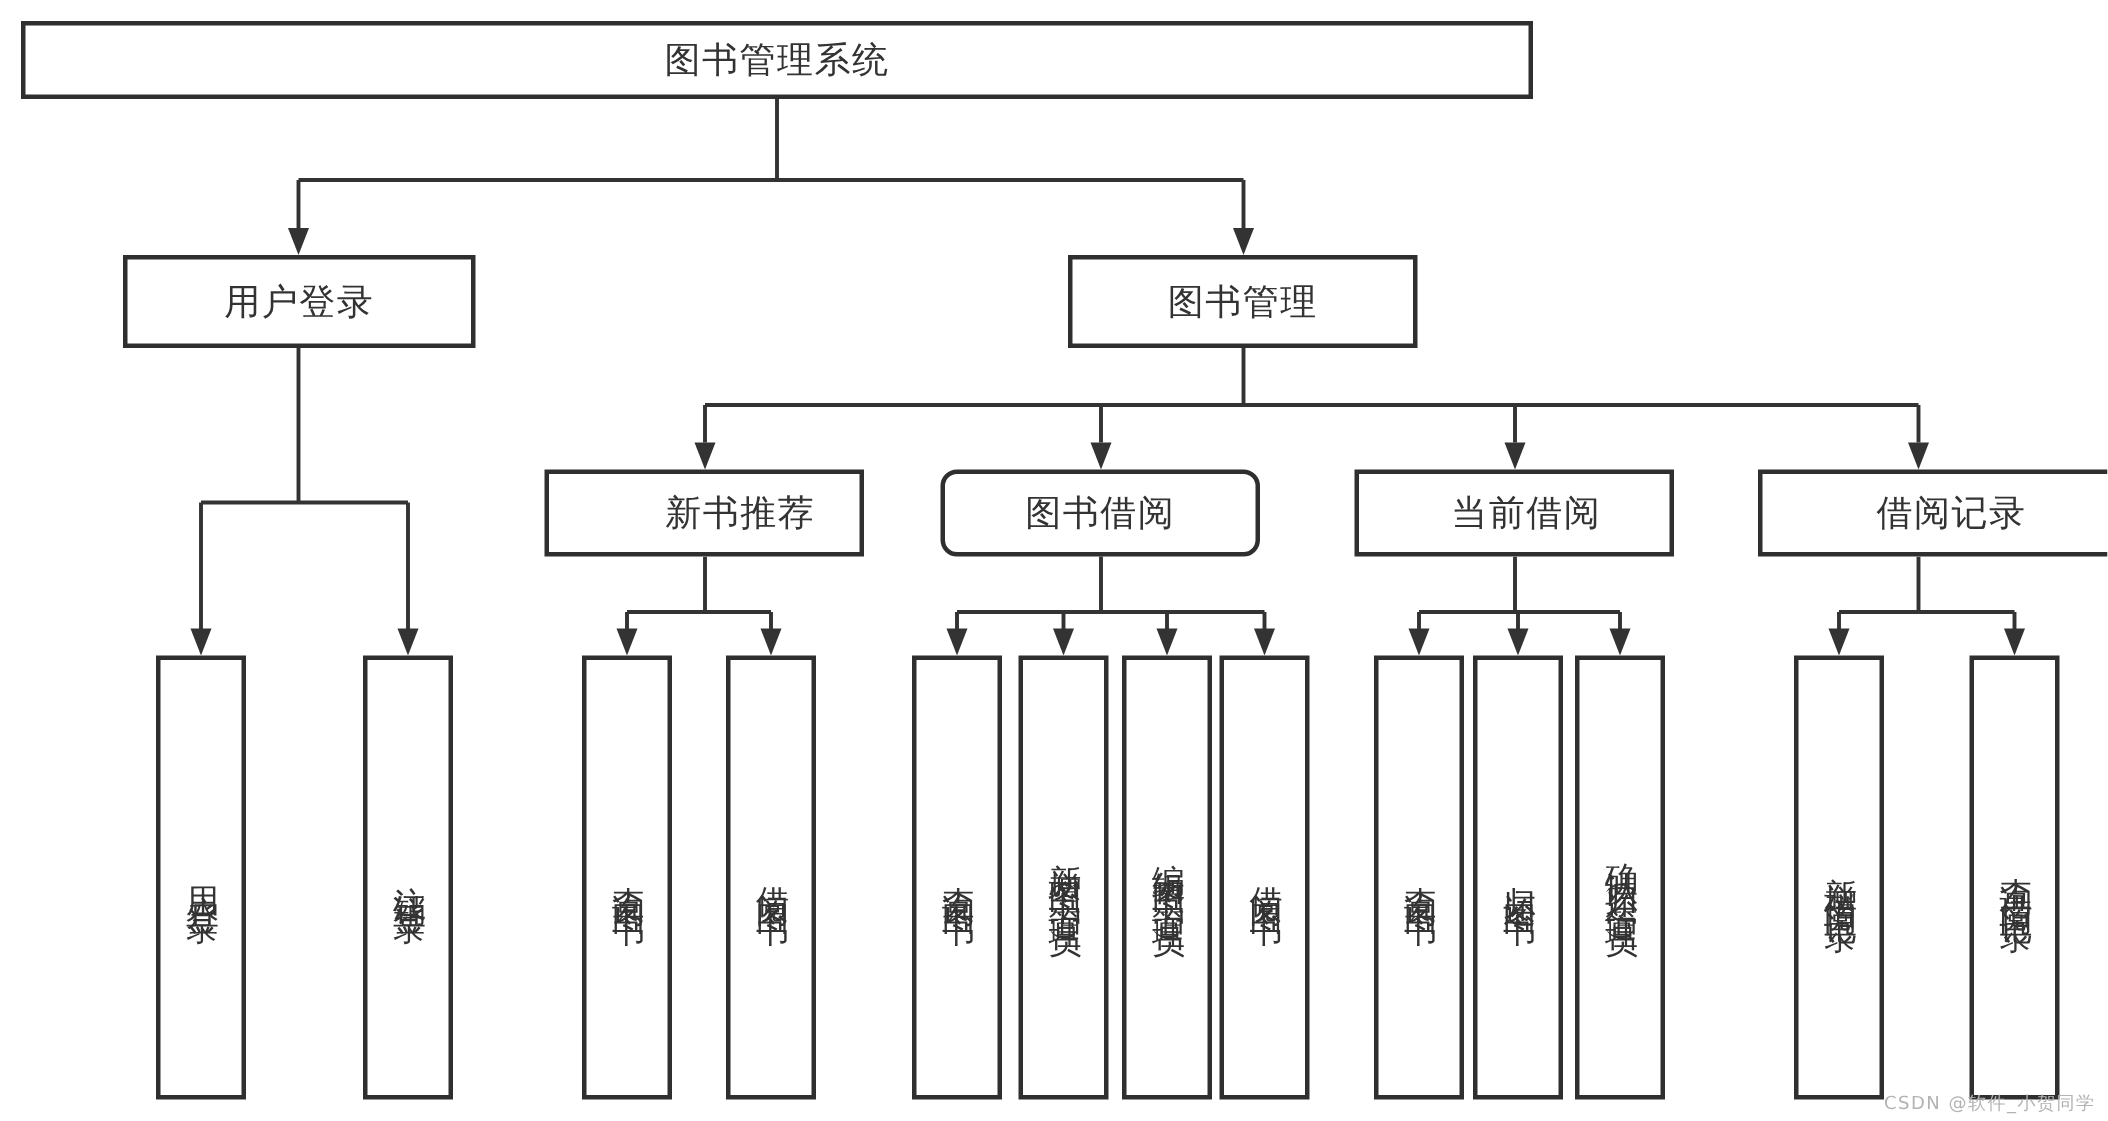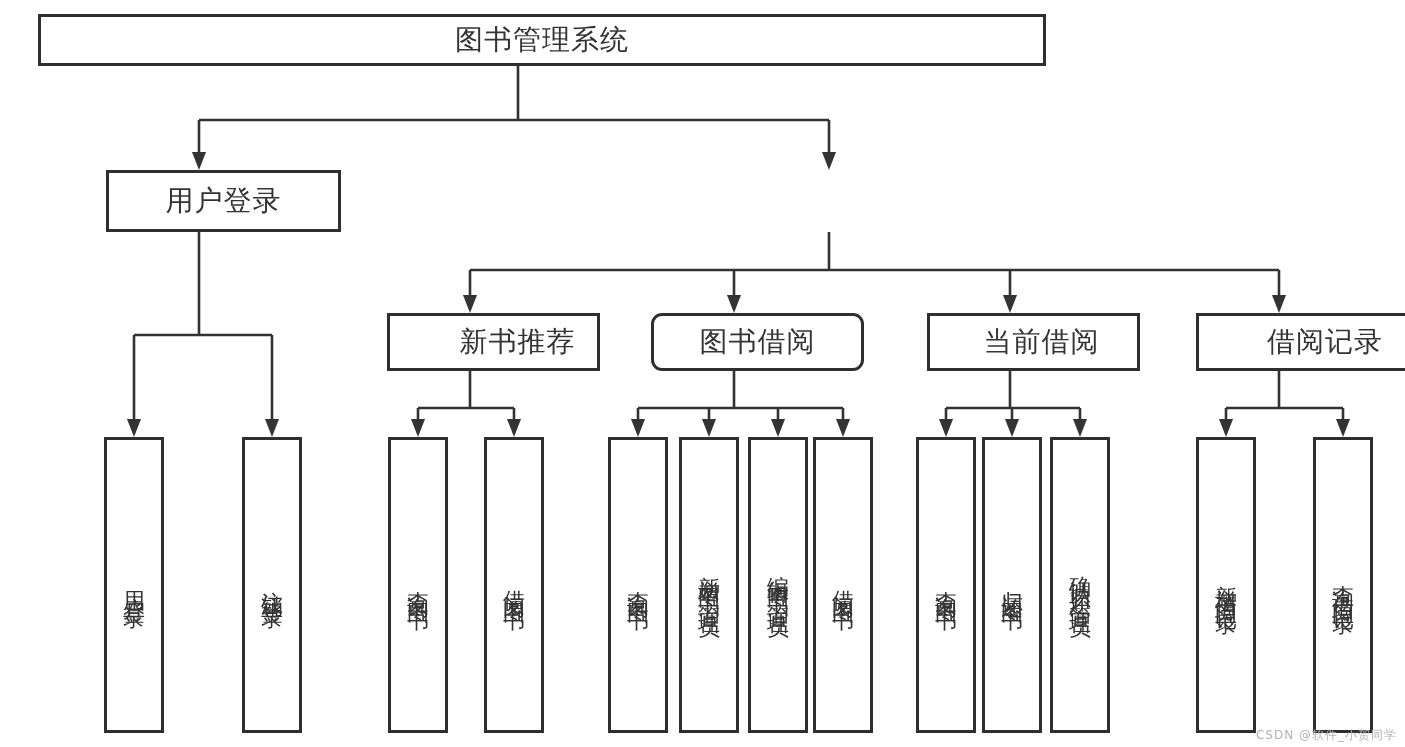--- a/index.html
+++ b/index.html
@@ -12,21 +12,21 @@
   }
   #edges{position:absolute;left:0;top:0;width:1405px;height:747px;}
   #edges path{stroke:var(--line);stroke-width:2.6;fill:none;}
   #edges polygon{fill:var(--line);stroke:none;}
   .box{
     position:absolute; box-sizing:border-box; background:var(--bg);
     border:3px solid var(--border); color:var(--text);
     display:flex; align-items:center; justify-content:center;
     white-space:nowrap;
   }
-  .hbox{font-size:28px; letter-spacing:1px;margin-left:24px;}
+  .hbox{font-size:24px; letter-spacing:1px;}
   .vbox{
     writing-mode:vertical-rl; text-orientation:mixed;
     font-size:22px; letter-spacing:6px; line-height:1;
   }
   .watermark{
     position:absolute; right:8px; bottom:3px;
     font-size:12px; color:var(--wm); letter-spacing:1px;
     white-space:nowrap;
   }
 </style>
@@ -67,20 +67,21 @@
     <polygon points="1073,419 1087,419 1080,437"></polygon>
 
     <path d="M1279,371 V408 M1226,408 H1343 M1226,408 V422 M1343,408 V422"></path>
     <polygon points="1219,419 1233,419 1226,437"></polygon>
     <polygon points="1336,419 1350,419 1343,437"></polygon>
   </svg>
 
   <div class="box hbox" style="left:14px;top:14px;width:1008px;height:52px;">图书管理系统</div>
 
   <div class="box hbox" style="left:82px;top:170px;width:235px;height:62px;">用户登录</div>
+  <div class="box hbox" style="left:712px;top:170px;width:233px;height:62px;">图书管理</div>
 
   <div class="box hbox" style="left:363px;top:313px;width:213px;height:58px;padding-left:48px;">新书推荐</div>
   <div class="box hbox" style="left:627px;top:313px;width:213px;height:58px;border-radius:11px;">图书借阅</div>
   <div class="box hbox" style="left:903px;top:313px;width:213px;height:58px;padding-left:16px;">当前借阅</div>
   <div class="box hbox" style="left:1172px;top:313px;width:258px;height:58px;">借阅记录</div>
 
   <div class="box vbox" style="left:104px;top:437px;width:60px;height:296px;">用户登录</div>
   <div class="box vbox" style="left:242px;top:437px;width:60px;height:296px;">注销登录</div>
 
   <div class="box vbox" style="left:388px;top:437px;width:60px;height:296px;">查询图书</div>

